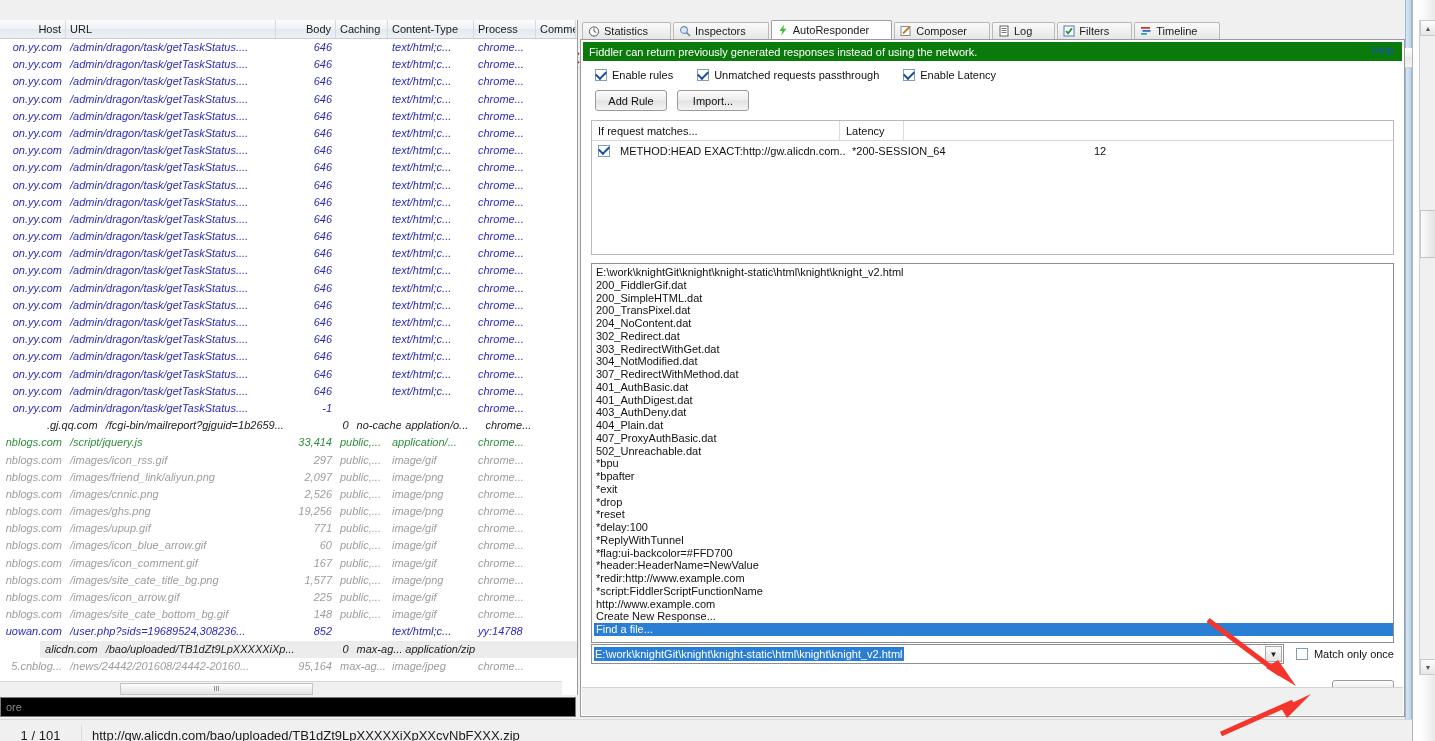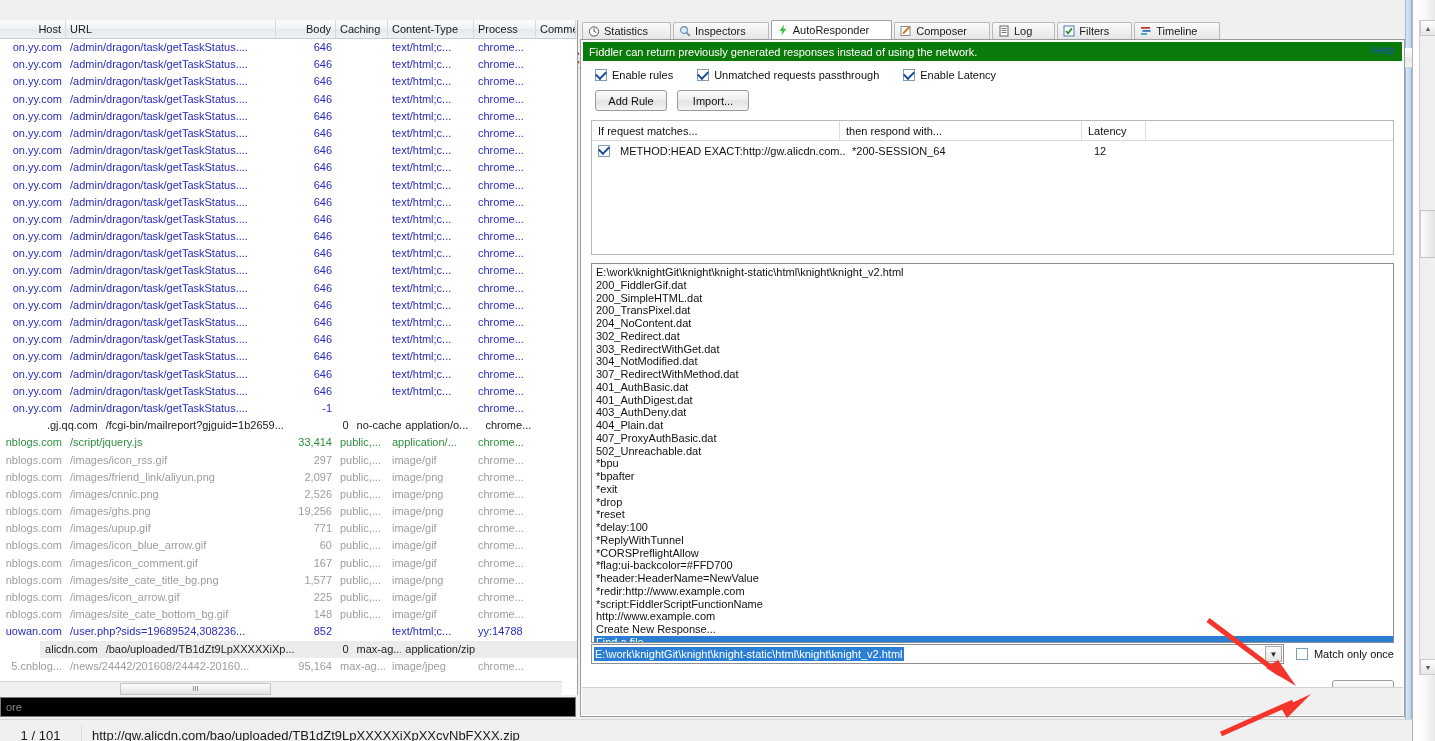--- a/index.html
+++ b/index.html
@@ -61,21 +61,21 @@
     display:flex; height: 19px; align-items: stretch;
     background: linear-gradient(to bottom,#fbfcfd,#eef2f6 50%,#e3e9ef 51%,#edf1f5);
     border-bottom:1px solid #c6ccd2;
     font-size: 11px; color:#1a1a1a;
   }
   .sess-head > div {
     border-right:1px solid #d5dae0;
     padding: 3px 4px 0 4px;
     overflow:hidden; white-space:nowrap;
   }
-  .sess-body { position:relative; height: 637px; overflow:hidden; }
+  .sess-body { position:relative; height: 637px; overflow:hidden;font-style:italic; }
   .srow {
     display:flex; height: 17.2px; align-items:flex-start;
     font-size: 11px; white-space: nowrap;
   }
   .srow > div { padding: 2px 4px 0 4px; overflow:hidden; white-space:nowrap; }
   .c-host { width: 66px; text-align: right; }
   .c-url  { width: 210px; }
   .c-body { width: 60px; text-align: right; }
   .c-cach { width: 52px; }
   .c-ctyp { width: 86px; }
@@ -101,21 +101,21 @@
     position:absolute; left:0; top:190px; width:16px; height:48px;
     background:linear-gradient(to right,#fdfdfd,#e2e2e2);
     border:1px solid #c4c4c4;
   }
   .h-scroll {
     position:absolute; left:0; bottom:0; width:562px; height:14px;
     background:#f0f0f0; border-top:1px solid #d7d7d7;
     display:flex; align-items:center;
   }
   .h-thumb {
-    margin-left:120px; width:151px;height:12px;
+    margin-left:120px; width:193px;height:12px;
     background:linear-gradient(to bottom,#fdfdfd,#e2e2e2); border:1px solid #c4c4c4;
     display:flex;align-items:center;justify-content:center;font-size:8px;color:#777;
   }
 
   
   .quickexec {
     position:absolute; left:0; top:697px; width:576px; height:20px;
     background:#000; color:#888;
     font-family:"Liberation Sans",sans-serif; font-size:11px;
     padding: 3px 5px;
@@ -895,21 +895,20 @@
         </div>
 
       <div class="ar-buttons">
         <div class="btn">Add Rule</div>
         <div class="btn">Import...</div>
       </div>
 
       <div class="rules">
         <div class="rules-head">
           <div class="rh-1">If request matches...</div>
-          <div class="rh-2">then respond with...</div>
           <div class="rh-3">Latency</div>
           <div class="rh-4"></div>
         </div>
         <div class="rule-row">
           <div class="rr-chk">
             <span class="cbox on"></span>
           </div>
           <div class="rr-1">METHOD:HEAD EXACT:http://gw.alicdn.com...</div>
           <div class="rr-2">*200-SESSION_64</div>
           <div class="rr-3">12</div>
@@ -933,21 +932,20 @@
             <div class="resp-item">404_Plain.dat</div>
             <div class="resp-item">407_ProxyAuthBasic.dat</div>
             <div class="resp-item">502_Unreachable.dat</div>
             <div class="resp-item">*bpu</div>
             <div class="resp-item">*bpafter</div>
             <div class="resp-item">*exit</div>
             <div class="resp-item">*drop</div>
             <div class="resp-item">*reset</div>
             <div class="resp-item">*delay:100</div>
             <div class="resp-item">*ReplyWithTunnel</div>
-            <div class="resp-item">*CORSPreflightAllow</div>
             <div class="resp-item">*flag:ui-backcolor=#FFD700</div>
             <div class="resp-item">*header:HeaderName=NewValue</div>
             <div class="resp-item">*redir:http://www.example.com</div>
             <div class="resp-item">*script:FiddlerScriptFunctionName</div>
             <div class="resp-item">http://www.example.com</div>
             <div class="resp-item">Create New Response...</div>
             <div class="resp-item sel">Find a file...</div>
           </div>
       </div>
 

